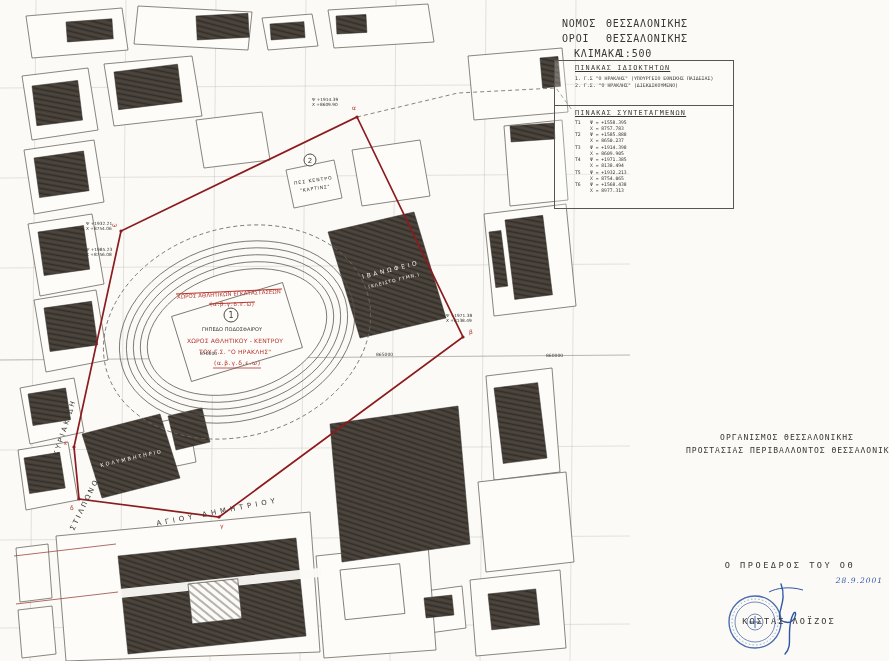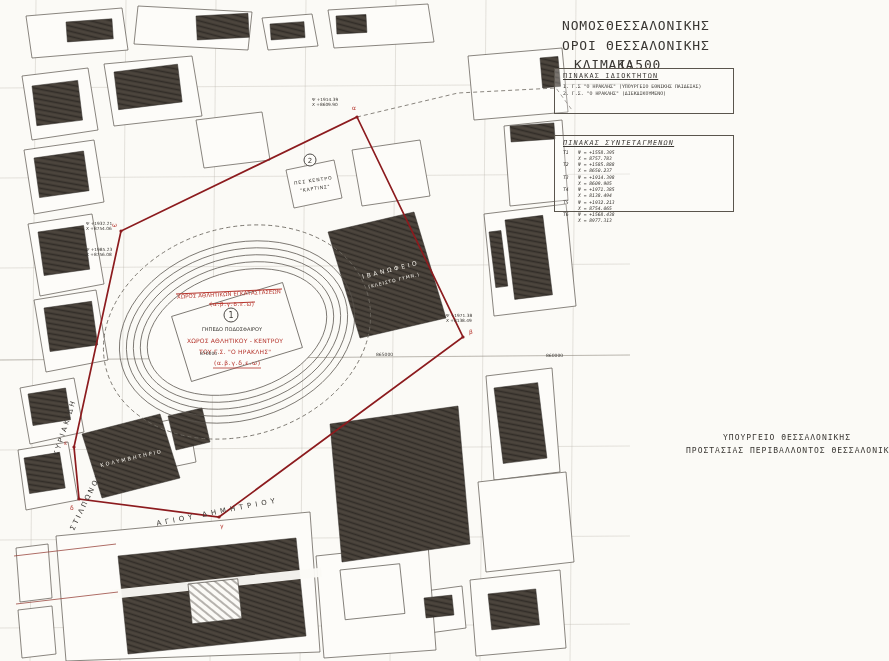--- a/index.html
+++ b/index.html
@@ -2,29 +2,29 @@
 <html><head>
 <meta charset="utf-8">
 <style>
   html,body{margin:0;padding:0;}
   .page{width:889px;height:661px;position:relative;background:#fbfaf6;overflow:hidden;
         font-family:"DejaVu Sans Mono",monospace;color:#3a3733;}
   .abs{position:absolute;}
   svg{display:block;}
   
   .title{left:298px;top:12px;width:276px;text-align:center;font-size:10px;line-height:1.25;letter-spacing:.3px;}
-  .hdr{left:562px;top:16px;font-size:13px;line-height:1.5;letter-spacing:.8px;}
+  .hdr{left:562px;top:16px;font-size:10px;line-height:1.5;letter-spacing:.8px;}
   .hdr .row{display:flex;}
   .hdr .lbl{width:44px;}
   .hdr .scale{padding-left:12px;}
-  .tbl{left:554px;border:1px solid #5a554d;padding:3px 8px;box-sizing:border-box;background:rgba(255,255,255,.25);margin-top:8px;}
+  .tbl{left:554px;border:1px solid #5a554d;padding:3px 20px;box-sizing:border-box;background:rgba(255,255,255,.25);}
   .tbl .ttl{font-size:6.8px;letter-spacing:1.2px;text-decoration:underline;margin-bottom:3px;white-space:nowrap;}
   .owners{top:60px;width:180px;height:46px;}
   .owners .r{font-size:4.9px;line-height:1.5;white-space:nowrap;}
-  .coords{top:127px;width:180px;height:77px;font-style:italic;}
+  .coords{top:105px;width:180px;height:104px;}
   .coords .pt{display:flex;font-size:4.7px;line-height:1.2;margin-bottom:1.2px;}
   .coords .pid{width:15px;}
   .org{left:686px;top:432px;width:202px;text-align:center;font-size:8px;line-height:1.6;letter-spacing:1px;white-space:nowrap;}
   .approval{left:693px;top:560px;width:194px;height:100px;}
   .appr-title{text-align:center;font-size:8.6px;letter-spacing:2.5px;white-space:nowrap;}
   .sig-wrap{position:relative;height:88px;}
   .appr-name{position:absolute;left:8px;top:46px;width:176px;text-align:center;font-size:8.6px;letter-spacing:2px;white-space:nowrap;}
   .appr-date{position:absolute;right:4px;top:6px;color:#2f55a4;font-size:7.5px;font-style:italic;
              font-family:"DejaVu Serif",serif;letter-spacing:1px;}
   
@@ -263,18 +263,39 @@
       <span class="pid">Τ5</span>
       <span><span>Ψ = +1932.213</span><br><span>Χ = 8754.065</span></span>
     </div>
     <div class="pt">
       <span class="pid">Τ6</span>
       <span><span>Ψ = +1568.438</span><br><span>Χ = 8977.313</span></span>
     </div>
   </div>
 
   <div class="abs org">
-    <div>ΥΠΟΥΡΓΕΙΟ ΘΕΣΣΑΛΟΝΙΚΗΣ</div>
+    <div>ΟΡΓΑΝΙΣΜΟΣ ΘΕΣΣΑΛΟΝΙΚΗΣ</div>
     <div>ΠΡΟΣΤΑΣΙΑΣ ΠΕΡΙΒΑΛΛΟΝΤΟΣ ΘΕΣΣΑΛΟΝΙΚΗΣ</div>
   </div>
 
+  <div class="abs approval">
+    <div class="appr-title">Ο ΠΡΟΕΔΡΟΣ ΤΟΥ ΟΘ</div>
+    <div class="sig-wrap">
+      <div class="appr-date">28.9.2001</div>
+      <svg class="abs" style="left:0;top:0" width="194" height="88" viewBox="0 0 194 88">
+
+        <g stroke="#2f55a4" fill="none" opacity=".85">
+          <circle cx="62" cy="52" r="26" stroke-width="1.4"></circle>
+          <circle cx="62" cy="52" r="20" stroke-width=".8"></circle>
+          <circle cx="62" cy="52" r="8" stroke-width=".8"></circle>
+          <line x1="62" y1="46" x2="62" y2="58" stroke-width="1"></line>
+          <line x1="56" y1="52" x2="68" y2="52" stroke-width="1"></line>
+          <circle cx="62" cy="52" r="23" stroke-width=".6" stroke-dasharray="1.5 2.2"></circle>
+        </g>
+
+        <path d="M88,14 C96,34 78,48 92,52 C106,56 104,30 98,50 C94,66 100,76 92,84" stroke="#2f55a4" stroke-width="1.4" fill="none" stroke-linecap="round"></path>
+        <path d="M76,22 C84,18 96,16 110,20" stroke="#2f55a4" stroke-width="1" fill="none"></path>
+      </svg>
+      <div class="appr-name">ΚΩΣΤΑΣ ΛΟΪΖΟΣ</div>
+    </div>
+  </div>
 
 </div>
 
 </body></html>

